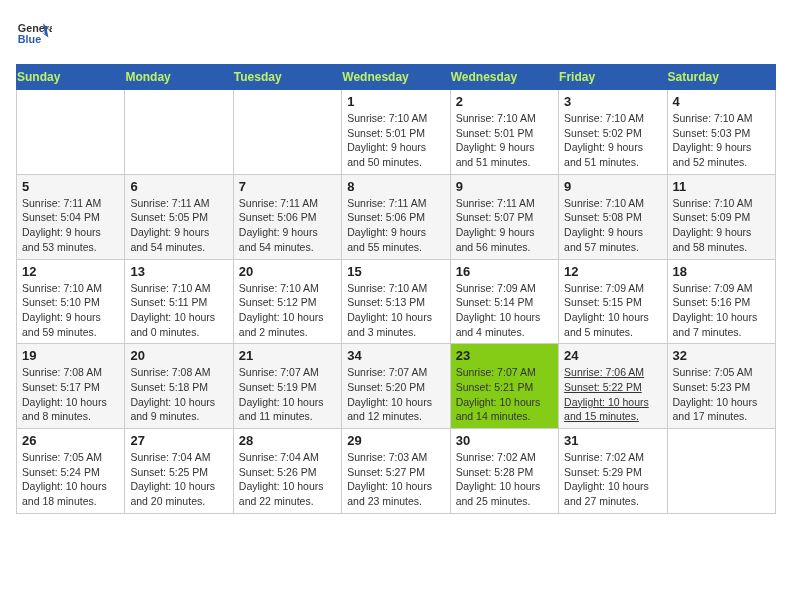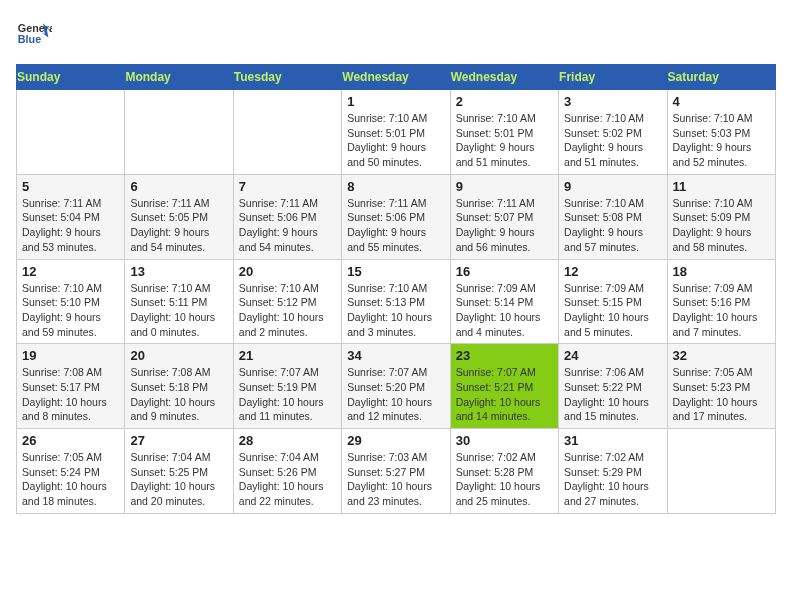--- a/index.html
+++ b/index.html
@@ -272,21 +272,21 @@
         </td>
         <td style="background: #84cc16;">
           <span class="day-num">23</span>
           <div class="day-info" style="white-space: pre-line;">Sunrise: 7:07 AM
 Sunset: 5:21 PM
 Daylight: 10 hours
 and 14 minutes.</div>
         </td>
         <td style="background: rgb(245, 245, 245);">
           <span class="day-num">24</span>
-          <div class="day-info" style="white-space: pre-line;">Sunrise: 7:06 AM
+          <div class="day-info" style="white-space: pre-line; text-decoration: underline;">Sunrise: 7:06 AM
 Sunset: 5:22 PM
 Daylight: 10 hours
 and 15 minutes.</div>
         </td>
         <td style="background: rgb(245, 245, 245);">
           <span class="day-num">32</span>
           <div class="day-info" style="white-space: pre-line;">Sunrise: 7:05 AM
 Sunset: 5:23 PM
 Daylight: 10 hours
 and 17 minutes.</div>

